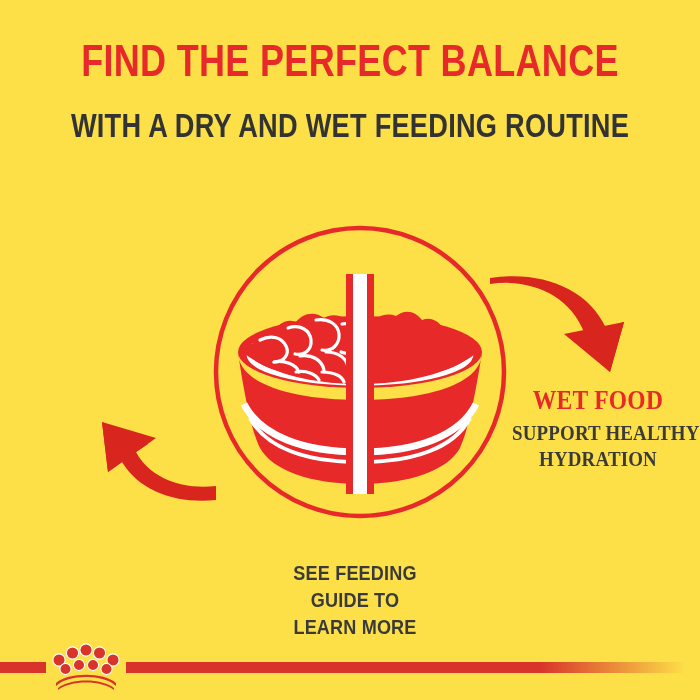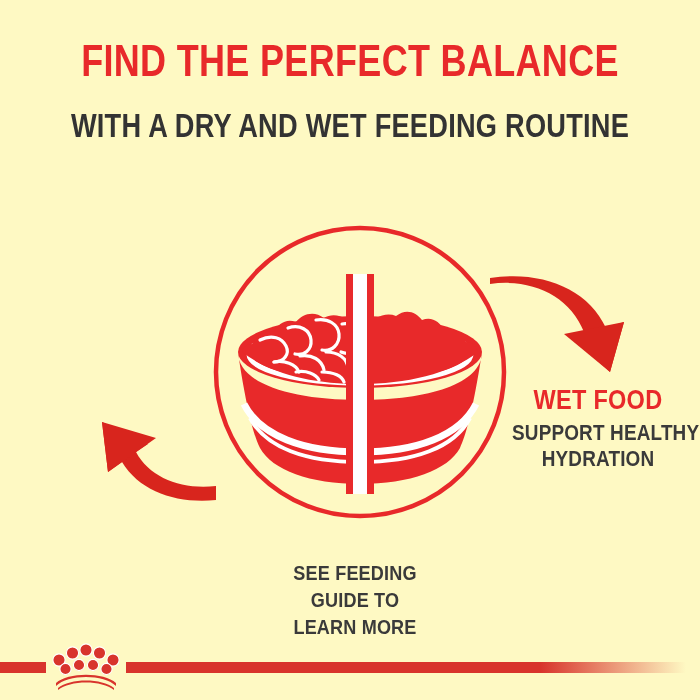--- a/index.html
+++ b/index.html
@@ -10,21 +10,21 @@
     width: 700px;
     height: 700px;
     background: #fefefe;
     font-family: "Liberation Sans", sans-serif;
     overflow: hidden;
   }
   .poster {
     position: relative;
     width: 700px;
     height: 700px;
-    background: #fef9c3;
+    background: #fde047;
   }
 
   
   .headline {
     position: absolute;
     top: 38px;
     left: 0;
     width: 700px;
     text-align: center;
     color: #e8292a;
@@ -72,21 +72,21 @@
     font-size: 22px;
     font-weight: bold;
     letter-spacing: 0.2px;
     display: block;
     margin-top: 4px;
     transform: scaleX(0.86);
   }
   .callout .c-body span { display: block; white-space: nowrap; }
 
   #callout-dry { left: 8px; top: 244px; width: 200px; }
-  #callout-wet { left: 498px; top: 384px; width: 200px; }
+  #callout-wet { left: 498px; top: 384px; width: 200px; font-family: Liberation Serif, serif; }
 
   .footnote {
     position: absolute;
     left: 250px;
     top: 560px;
     width: 210px;
     text-align: center;
     color: #3a3a3a;
     font-size: 21px;
     font-weight: bold;

